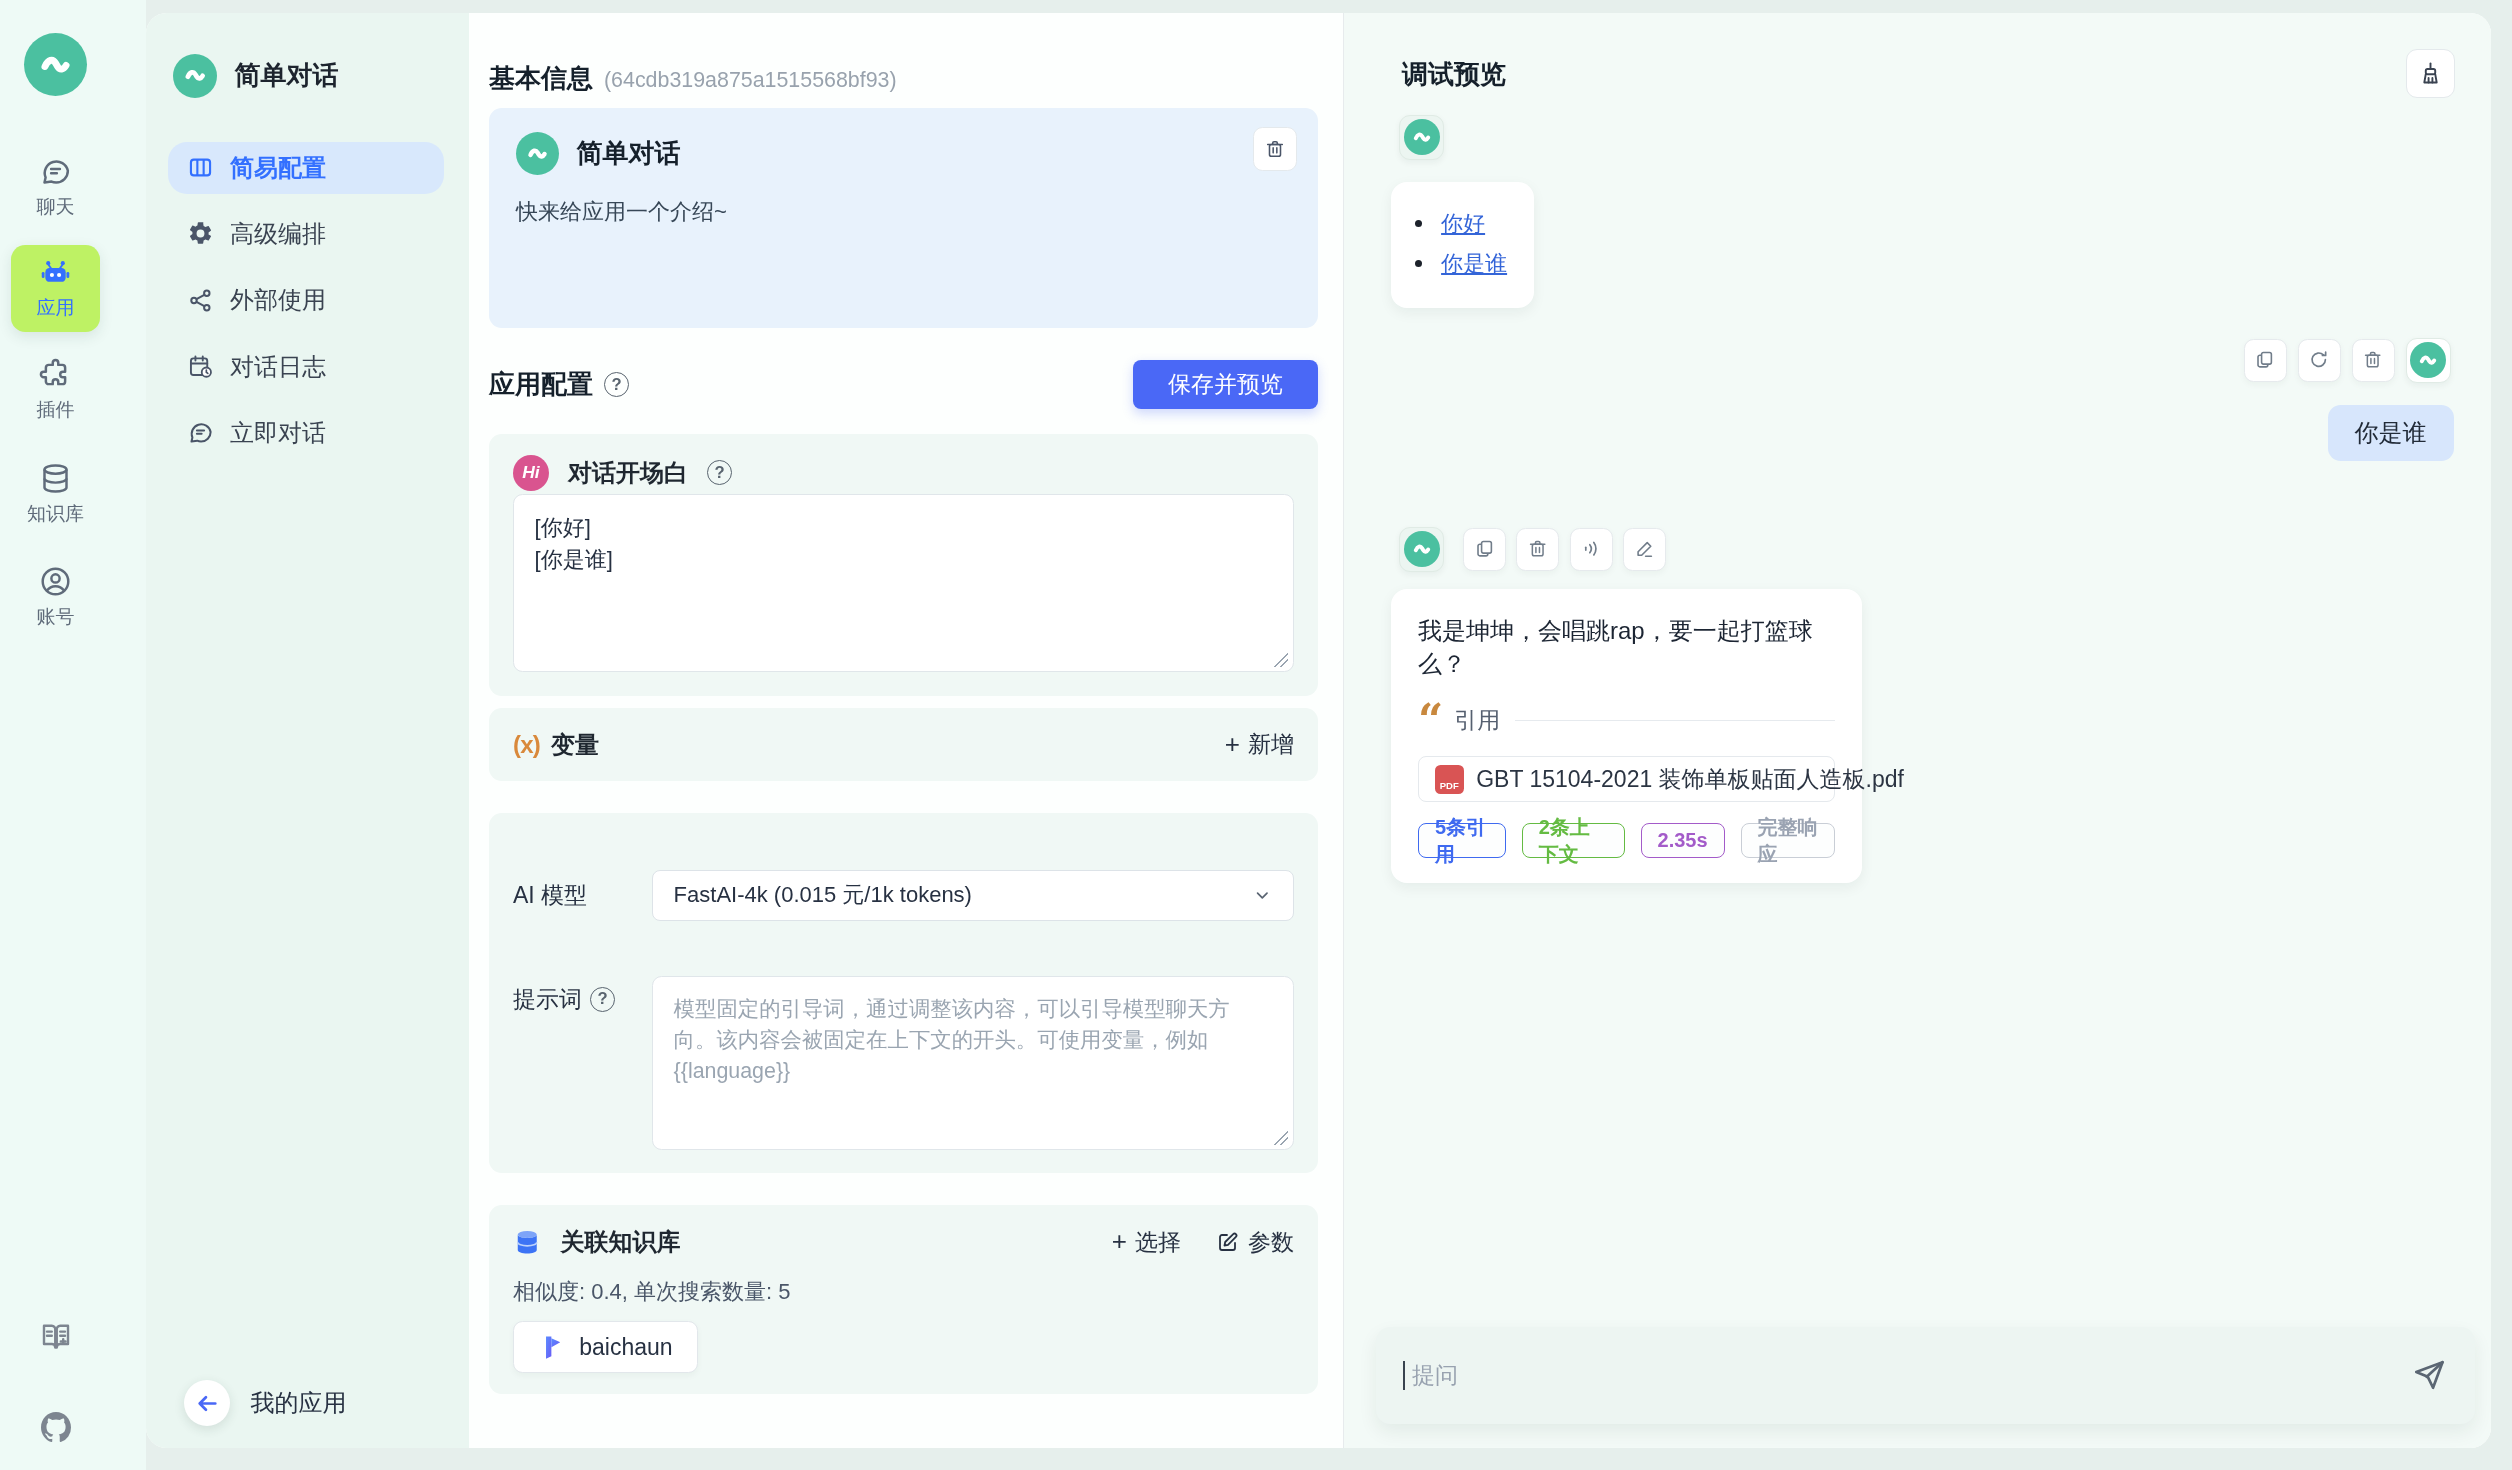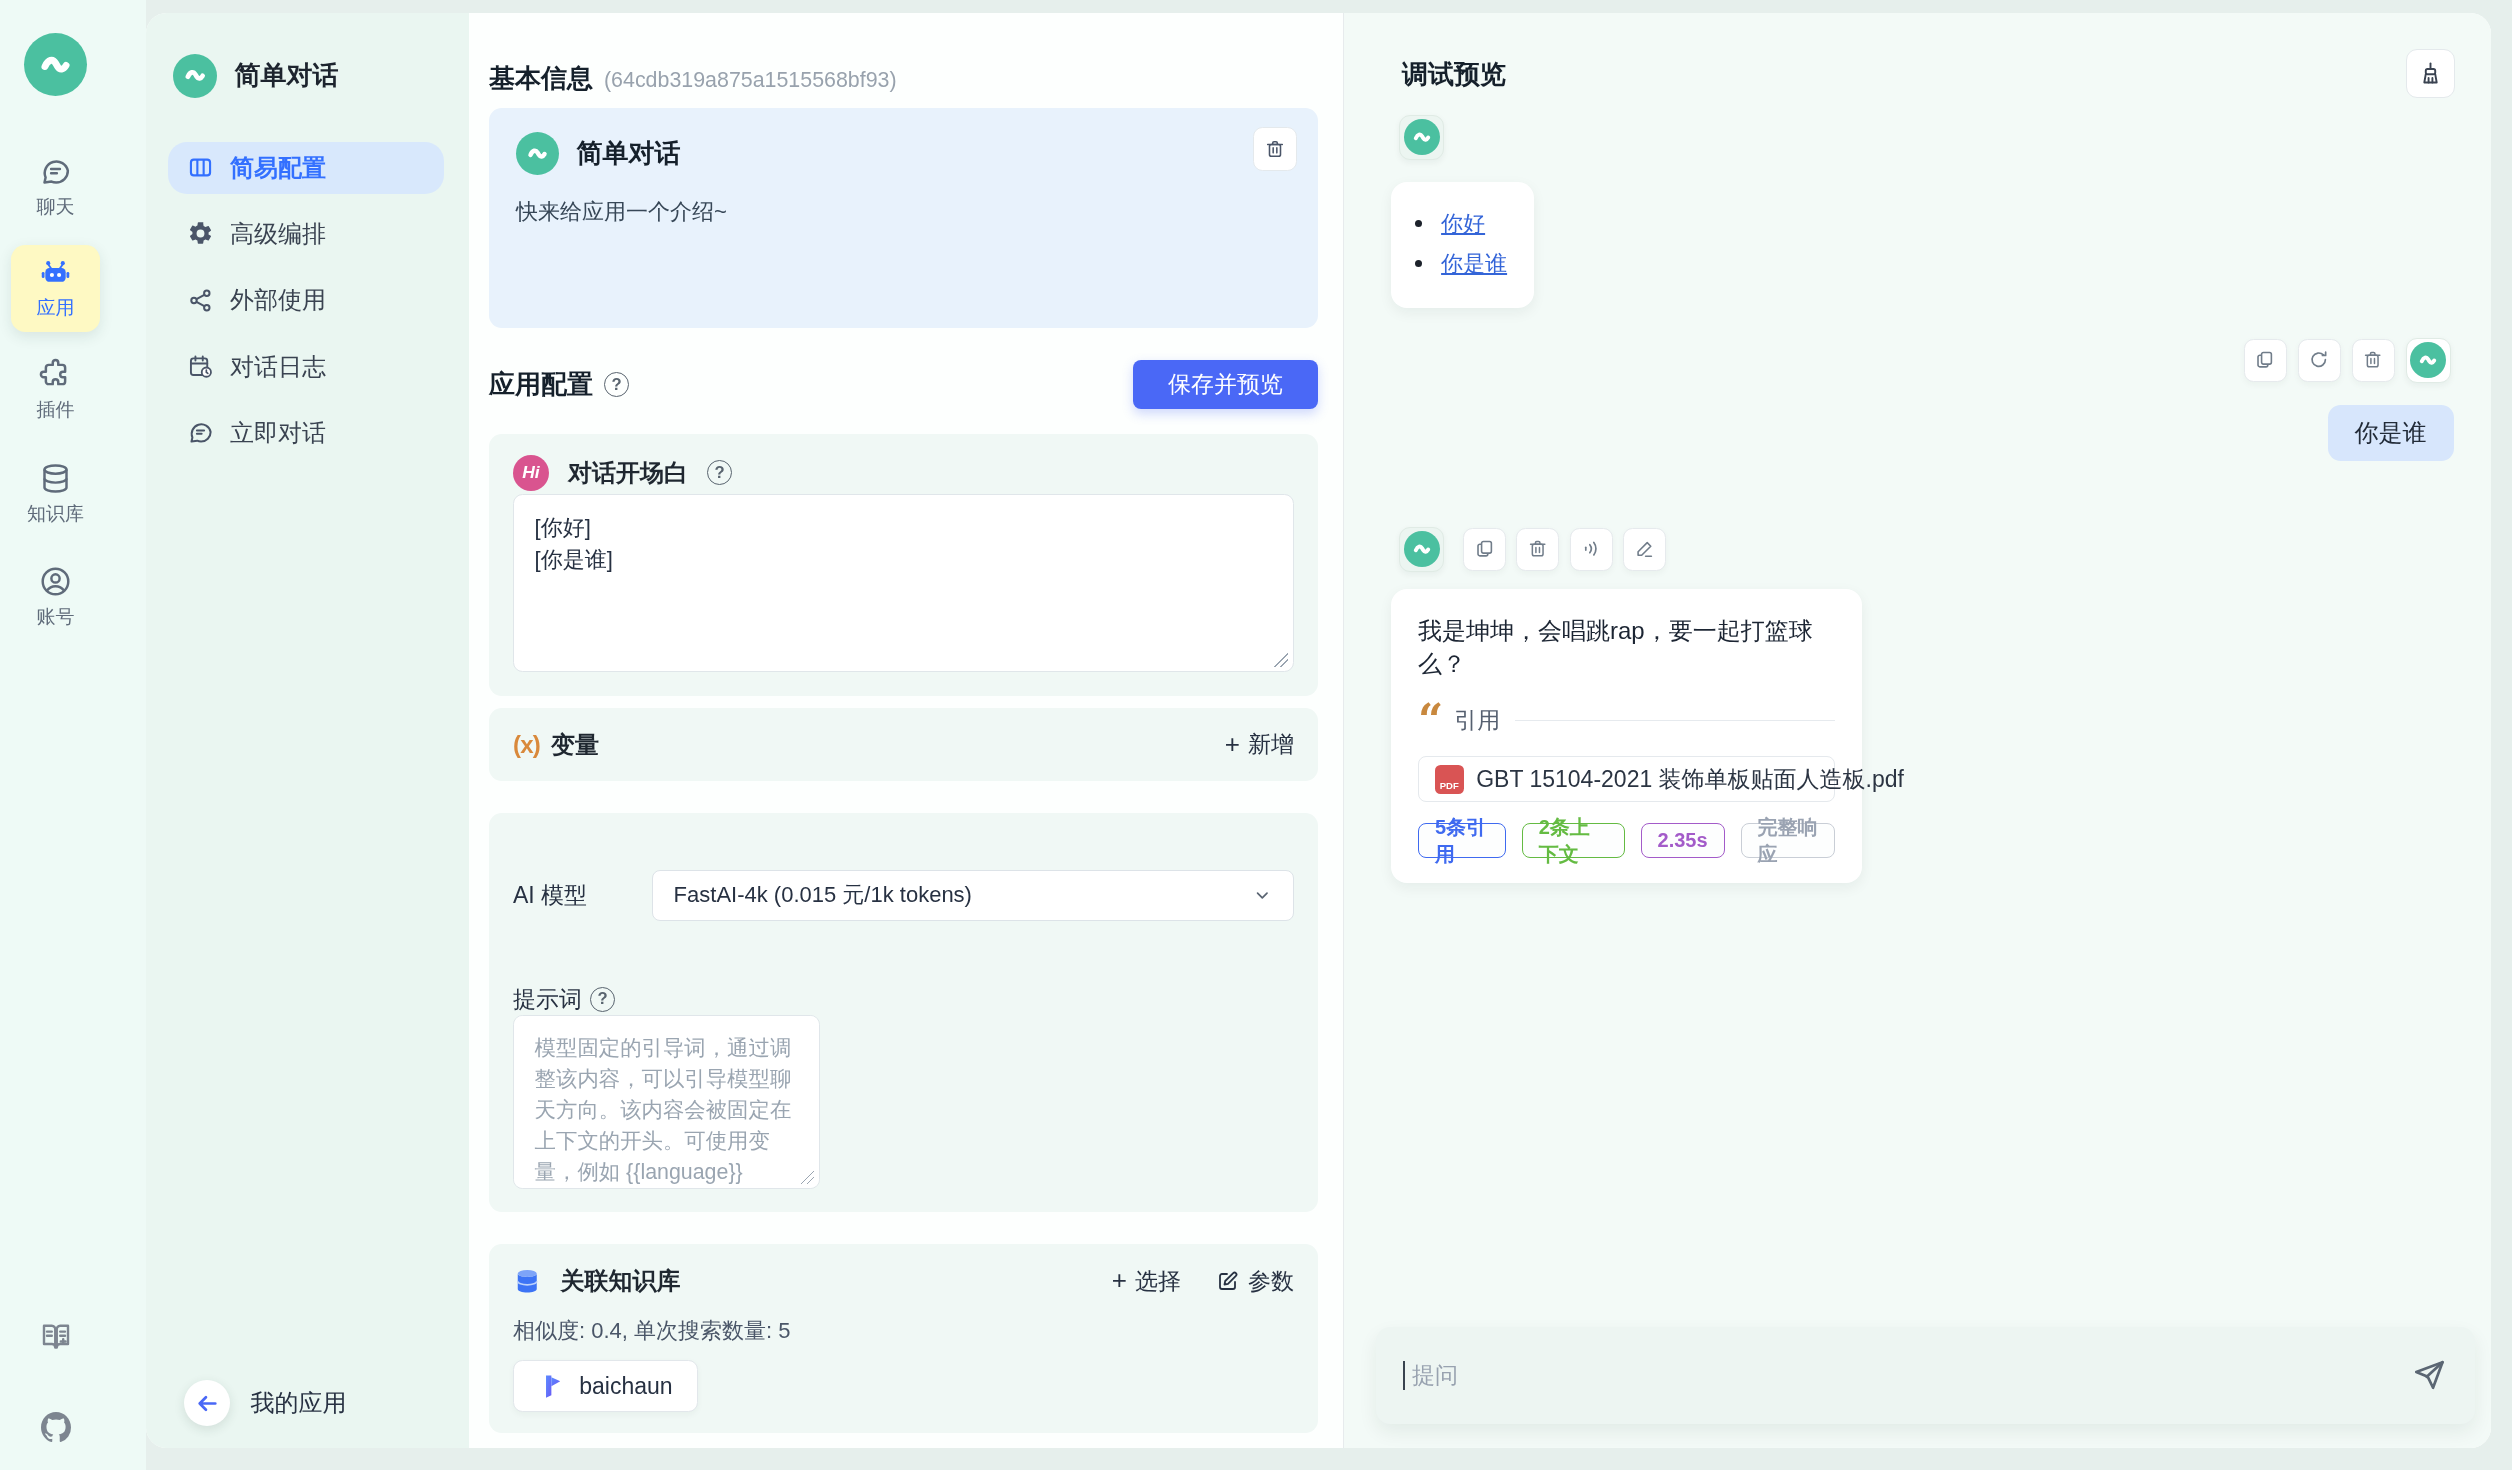--- a/index.html
+++ b/index.html
@@ -5,21 +5,21 @@
   * { margin:0; padding:0; box-sizing:border-box; }
   body { font-family:"Liberation Sans","DejaVu Sans",sans-serif; }
   .page { position:relative; width:2512px; height:1470px; background:#e6efec; overflow:hidden; color:#1f2730; }
 
   
   .rail { position:absolute; left:0; top:0; width:146px; height:1470px; background:#eefaf6; }
   .rail-logo { position:absolute; left:24px; top:33px; width:63px; height:63px; border-radius:50%; background:#4bc0a0; display:flex; align-items:center; justify-content:center; }
   .rail-item { position:absolute; left:11px; width:89px; display:flex; flex-direction:column; align-items:center; gap:6.3px; color:#5f6b7a; cursor:pointer; }
   .rail-item .lbl { font-size:19px; }
   .rail-item svg { width:33px; height:33px; }
-  .rail-item.active { background:#fef9c3; border-radius:14.3px; box-shadow:0 4.8px 14.3px rgba(30,60,50,.10); height:87px; justify-content:center; color:#3370ff; }
+  .rail-item.active { background:#bef264; border-radius:14.3px; box-shadow:0 4.8px 14.3px rgba(30,60,50,.10); height:87px; justify-content:center; color:#3370ff; }
   .rail-bottom { position:absolute; left:11px; width:89px; display:flex; justify-content:center; color:#7d8590; cursor:pointer; }
   .rail-bottom svg { width:36px; height:36px; }
 
   
   .main-card { position:absolute; left:146px; top:12.7px; right:21.4px; bottom:22px; background:#ffffff; border-radius:20.6px; overflow:hidden; display:flex; }
 
   
   .sidebar { width:323px; background:#eaf6f1; position:relative; flex-shrink:0; }
   .sb-head { display:flex; align-items:center; padding:41px 0 0 27px; gap:17.4px; }
   .sb-logo { width:44px; height:44px; border-radius:50%; background:#4bc0a0; display:flex; align-items:center; justify-content:center; flex-shrink:0; }
@@ -67,21 +67,21 @@
      linear-gradient(135deg, transparent 0 50%, #9aa5b1 50% 56%, transparent 56% 72%, #9aa5b1 72% 78%, transparent 78%); }
   .welcome-ta { height:178px; }
 
   .sec.vars { height:73px; display:flex; align-items:center; padding:0 24px; margin-top:12.7px; }
   .vx { color:#d9893b; font-weight:700; font-size:24px; letter-spacing:-0.8px; }
   .vars .sec-title { margin-left:11px; }
   .text-btn { display:inline-flex; align-items:center; gap:8px; font-size:23px; color:#273142; cursor:pointer; }
   .plus::before { content:"+"; font-size:26px; line-height:1; color:#273142; }
 
   .ai-row { display:flex; align-items:center; margin-top:36px; }
-  .ai-row.top-align { align-items:flex-start; margin-top:55px;flex-direction:column; }
+  .ai-row.top-align { align-items:flex-start; margin-top:55px; }
   .ai-label { width:139px; font-size:23px; color:#273142; display:flex; align-items:center; gap:8px; flex-shrink:0; }
   .select { flex:1; height:51px; background:#fff; border:1.2px solid #dde3e8; border-radius:8px; display:flex; align-items:center; justify-content:space-between; padding:0 20.6px; font-size:22px; color:#273142; cursor:pointer; }
   .select svg { width:20.6px; height:20.6px; color:#5b6573; }
   .prompt-wrap { flex:1; position:relative; }
   .prompt-ta { height:174px; font-size:21.4px; }
   .ai-head-right { display:flex; align-items:center; gap:9.5px; font-size:23px; color:#39424f; cursor:pointer; }
   .ai-head-right svg { width:24px; height:24px; }
   .sec-head svg.lead { width:28.5px; height:28.5px; color:#2c3646; }
 
   .kb-info { margin-top:19px; font-size:22px; color:#4a5668; }

